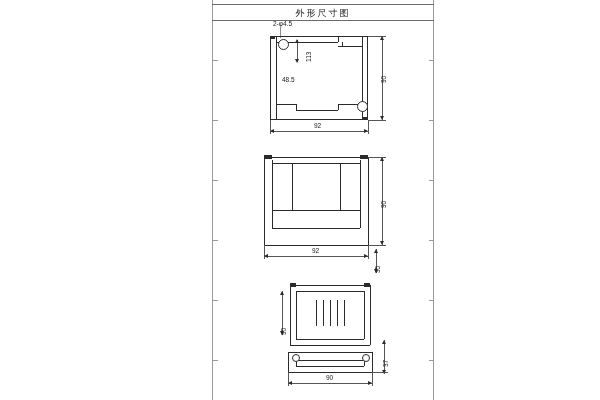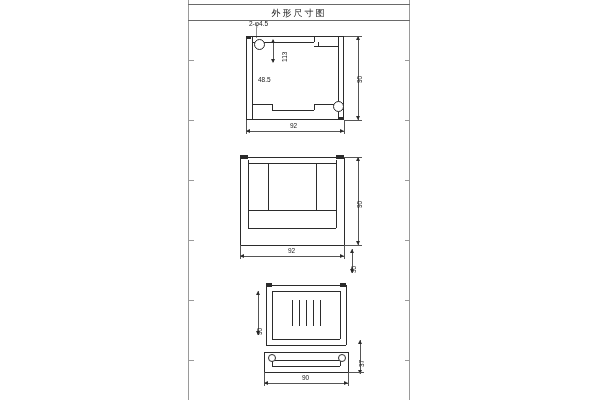--- a/index.html
+++ b/index.html
@@ -11,20 +11,21 @@
     width: 600px;
     height: 400px;
     font-family: "Liberation Sans", sans-serif;
     overflow: hidden;
   }
   #sheet {
     position: relative;
     width: 540px;
     height: 400px;
     background: #ffffff;
+    margin-left: 24px;
   }
   .frame-left {
     position: absolute;
     left: 188px;
     top: 0px;
     width: 1px;
     height: 400px;
     background: #9a9a9a;
   }
   .frame-right {

